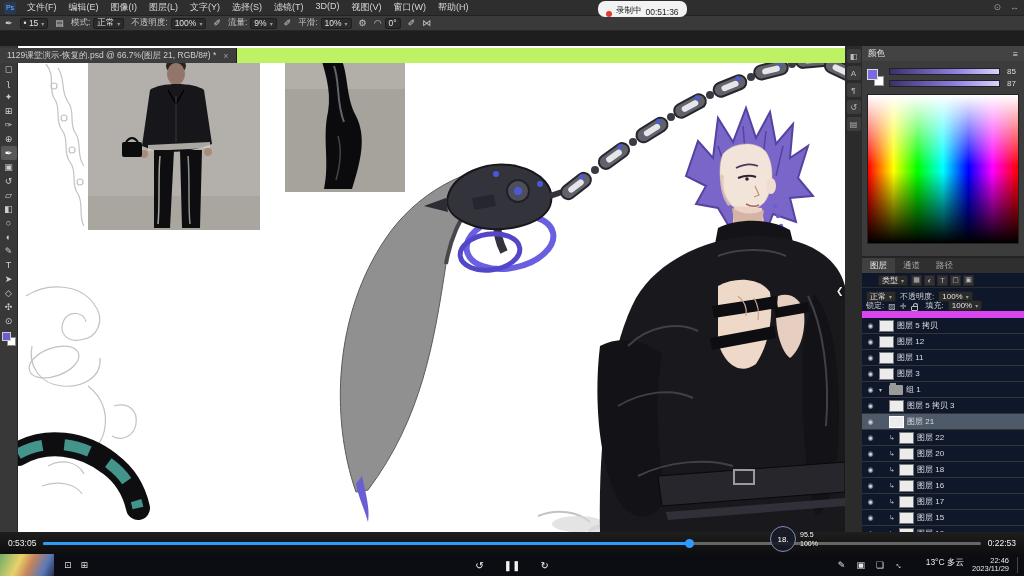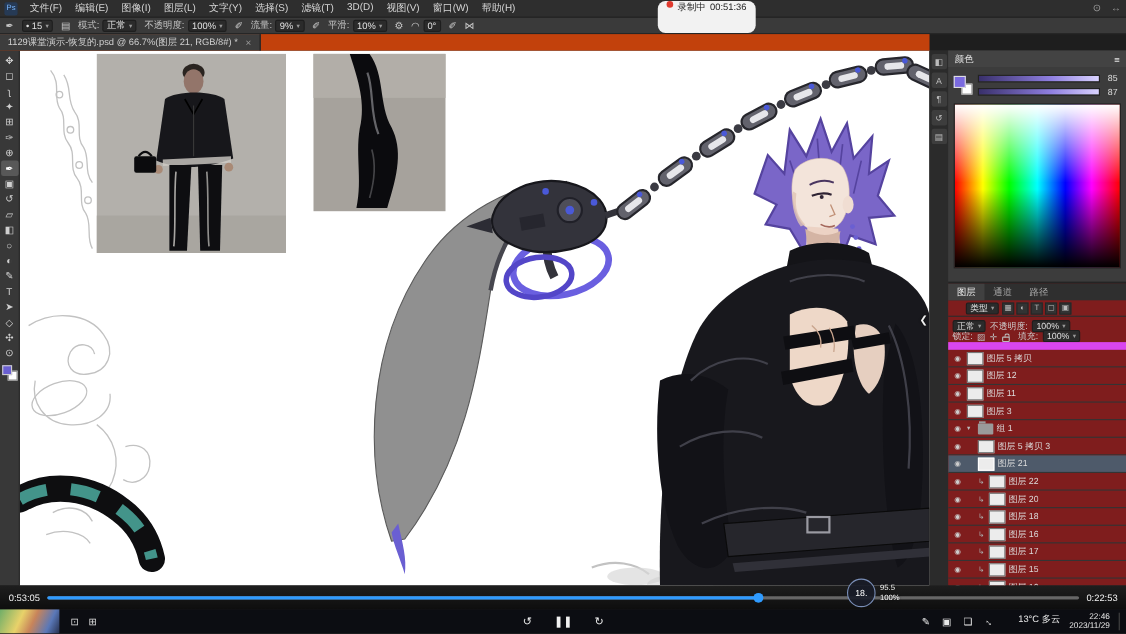--- a/index.html
+++ b/index.html
@@ -5,35 +5,35 @@
 *{margin:0;padding:0;box-sizing:border-box}
 html,body{width:1024px;height:576px;overflow:hidden;background:#000}
 .screen{position:relative;width:1024px;height:576px;background:#1e1e1e;
  font-family:"Liberation Sans","DejaVu Sans",sans-serif;color:#ccc}
 
 .menubar{position:absolute;top:0;left:0;right:0;height:16px;background:#2e2e2e;
  display:flex;align-items:center;font-size:9px;color:#d6d6d6;padding-left:4px;border-bottom:1px solid #222;z-index:30}
 .app-logo{width:12px;height:12px;background:#263a55;color:#7ab8ff;font-size:7px;display:flex;
  align-items:center;justify-content:center;border-radius:2px;margin-right:5px}
 .menu-item{padding:0 6px;white-space:nowrap}
-.rec-pill{position:absolute;left:598px;top:1px;height:29px;display:flex;align-items:flex-start;gap:4px;
+.rec-pill{position:absolute;left:598px;top:1px;height:16px;display:flex;align-items:flex-end;gap:4px;
  background:#f2f2f2;color:#222;border-radius:7px;padding:0 8px;font-size:8.5px;z-index:40}
 .rec-dot{width:6px;height:6px;border-radius:50%;background:#e03a2f}
 .win-icons{position:absolute;right:5px;top:2px;display:flex;gap:9px;font-size:9px;color:#9a9a9a}
 
 .optionsbar{position:absolute;top:16px;left:0;right:0;height:15px;background:#3a3a3a;border-bottom:1px solid #262626;
  display:flex;align-items:center;font-size:8.5px;color:#cfcfcf;padding:0 5px;gap:7px;z-index:25;white-space:nowrap;overflow:hidden}
 .opt{display:flex;align-items:center;gap:3px}
 .opt-ic{font-size:9px;color:#c8c8c8}
 .opt-label{color:#c2c2c2}
 .opt-val{background:#2b2b2b;border:1px solid #1e1e1e;padding:0 3px;height:11px;border-radius:2px;
  display:flex;align-items:center;gap:3px;color:#e0e0e0}
 .caret{font-size:6px;color:#999}
 
-.tabbar{position:absolute;top:31px;left:0;right:179px;height:15px;background:#c2410c;display:flex;z-index:25}
+.tabbar{position:absolute;top:48px;left:0;right:179px;height:15px;background:#bef264;display:flex;z-index:25}
 .doc-tab{background:#3d3d3d;display:flex;align-items:center;gap:7px;padding:0 7px;font-size:8.5px;color:#d0d0d0;border-right:1px solid #1f1f1f}
 .tab-close{color:#999;font-size:9px}
 
 .toolbar{position:absolute;top:46px;left:0;bottom:44px;width:18px;background:#383838;border-right:1px solid #2a2a2a;
  display:flex;flex-direction:column;align-items:center;padding-top:2px;z-index:20}
 .tool{width:16px;height:14px;display:flex;align-items:center;justify-content:center;font-size:9px;color:#cfcfcf}
 .tool.active{background:#585858;border-radius:2px;color:#fff}
 .swatches{position:relative;width:14px;height:14px;margin-top:4px}
 .sw-bg{position:absolute;right:0;bottom:0;width:9px;height:9px;background:#fff;border:1px solid #888}
 .sw-fg{position:absolute;left:0;top:0;width:9px;height:9px;background:#6a5fd2;border:1px solid #ccc}
@@ -55,21 +55,21 @@
 .msw-bg{position:absolute;right:0;bottom:0;width:10px;height:10px;background:#fff;border:1px solid #999}
 .msw-fg{position:absolute;left:0;top:0;width:11px;height:11px;background:#7a6ae0;border:1px solid #ddd}
 .slider-col{flex:1}
 .slider-row{display:flex;align-items:center;gap:4px;height:12px}
 .slider-track{flex:1;height:7px;border:1px solid #222;background:linear-gradient(to right,#39306b,#8f7fe0 60%,#d9d2ff)}
 .slider-val{width:15px;font-size:8px;color:#ddd;text-align:center}
 .spectrum{margin:5px 5px 0;height:150px;border:1px solid #222;
  background:linear-gradient(to bottom,#fff 0%,rgba(255,255,255,0) 48%,rgba(0,0,0,0) 52%,#000 100%),
  linear-gradient(to right,#f00 0%,#ff0 17%,#0f0 33%,#0ff 50%,#00f 67%,#f0f 83%,#f00 100%)}
 
-.layers-panel{position:absolute;left:17px;top:212px;right:0;bottom:0;background:#7f1d1d;display:flex;flex-direction:column}
+.layers-panel{position:absolute;left:17px;top:212px;right:0;bottom:0;background:#0f172a;display:flex;flex-direction:column}
 .layer-tabs{height:15px;display:flex;background:#2f2f2f;font-size:8.5px;flex:none}
 .ltab{padding:0 8px;display:flex;align-items:center;color:#a8a8a8}
 .ltab.active{background:#404040;color:#eee}
 .lfilter{height:15px;display:flex;align-items:center;gap:3px;padding:0 16px;font-size:8px;border-bottom:1px solid #2c2c2c;flex:none}
 .f-ic{width:11px;height:11px;background:#333;border:1px solid #262626;font-size:7px;display:flex;
  align-items:center;justify-content:center;color:#bbb}
 .lblend{height:16px;display:flex;align-items:center;gap:4px;padding:0 4px;font-size:8px;flex:none}
 .llock{height:14px;display:flex;align-items:flex-end;gap:4px;padding:0 4px;font-size:8px;border-bottom:7px solid #d946ef;flex:none}
 .padlock{width:7px;height:5px;border:1px solid #bbb;border-radius:1px;position:relative;margin-top:3px}
 .padlock::before{content:"";position:absolute;top:-4px;left:1px;width:3px;height:3px;border:1px solid #bbb;

